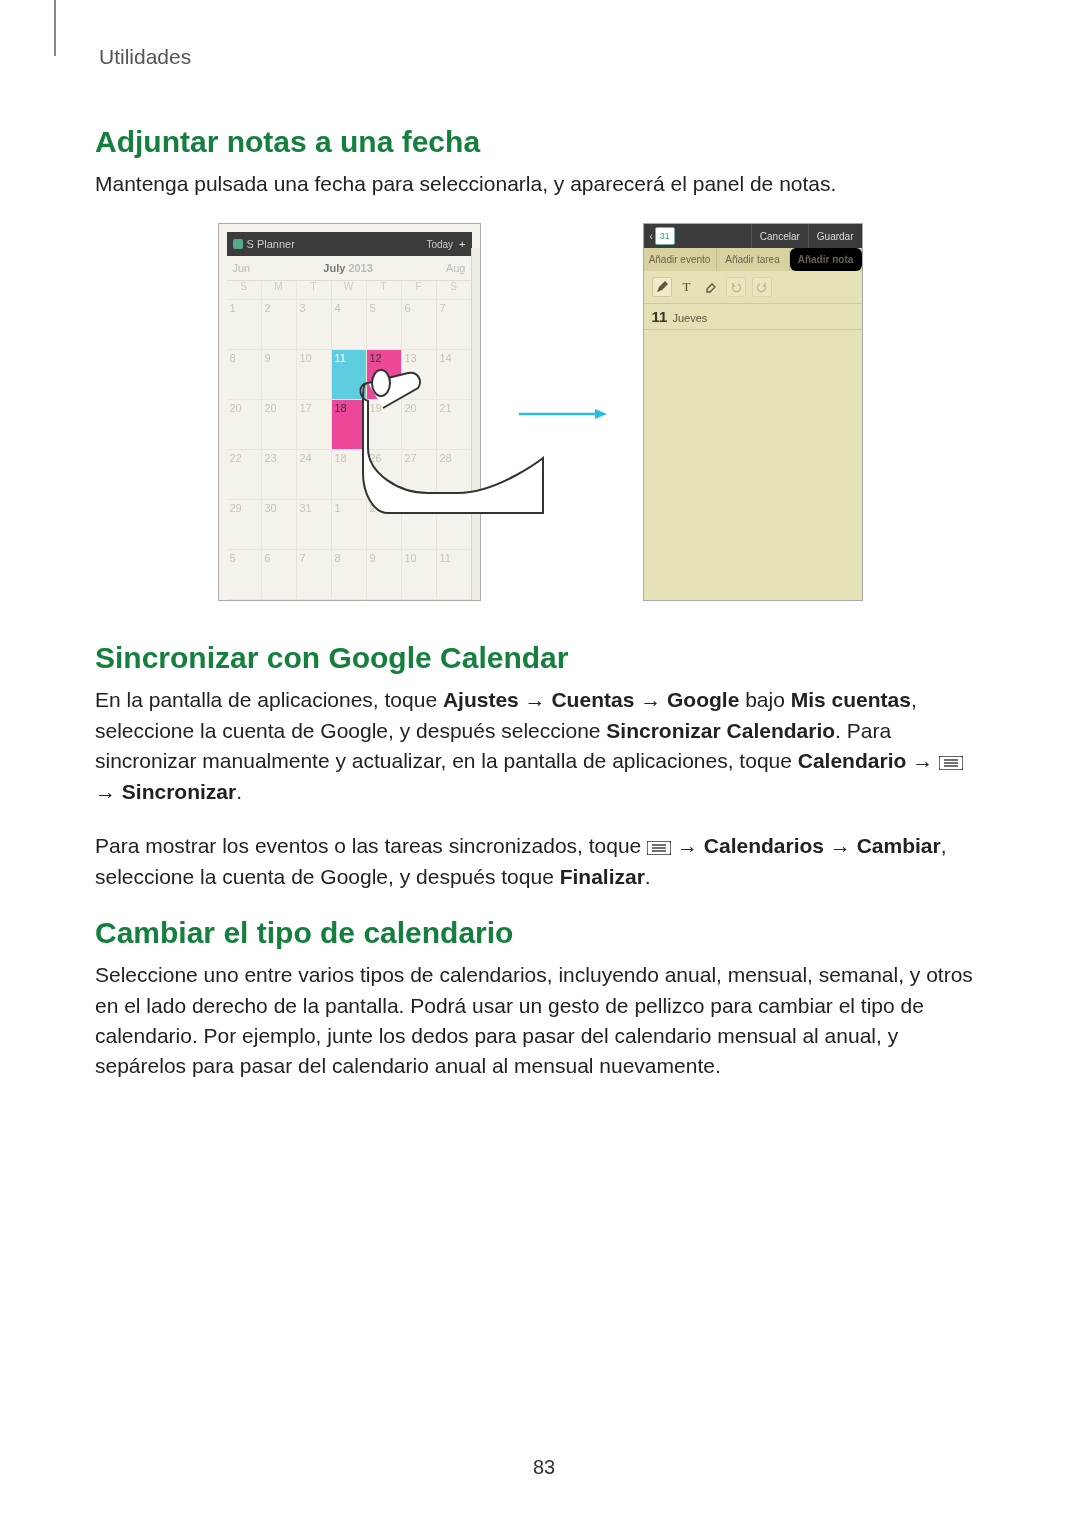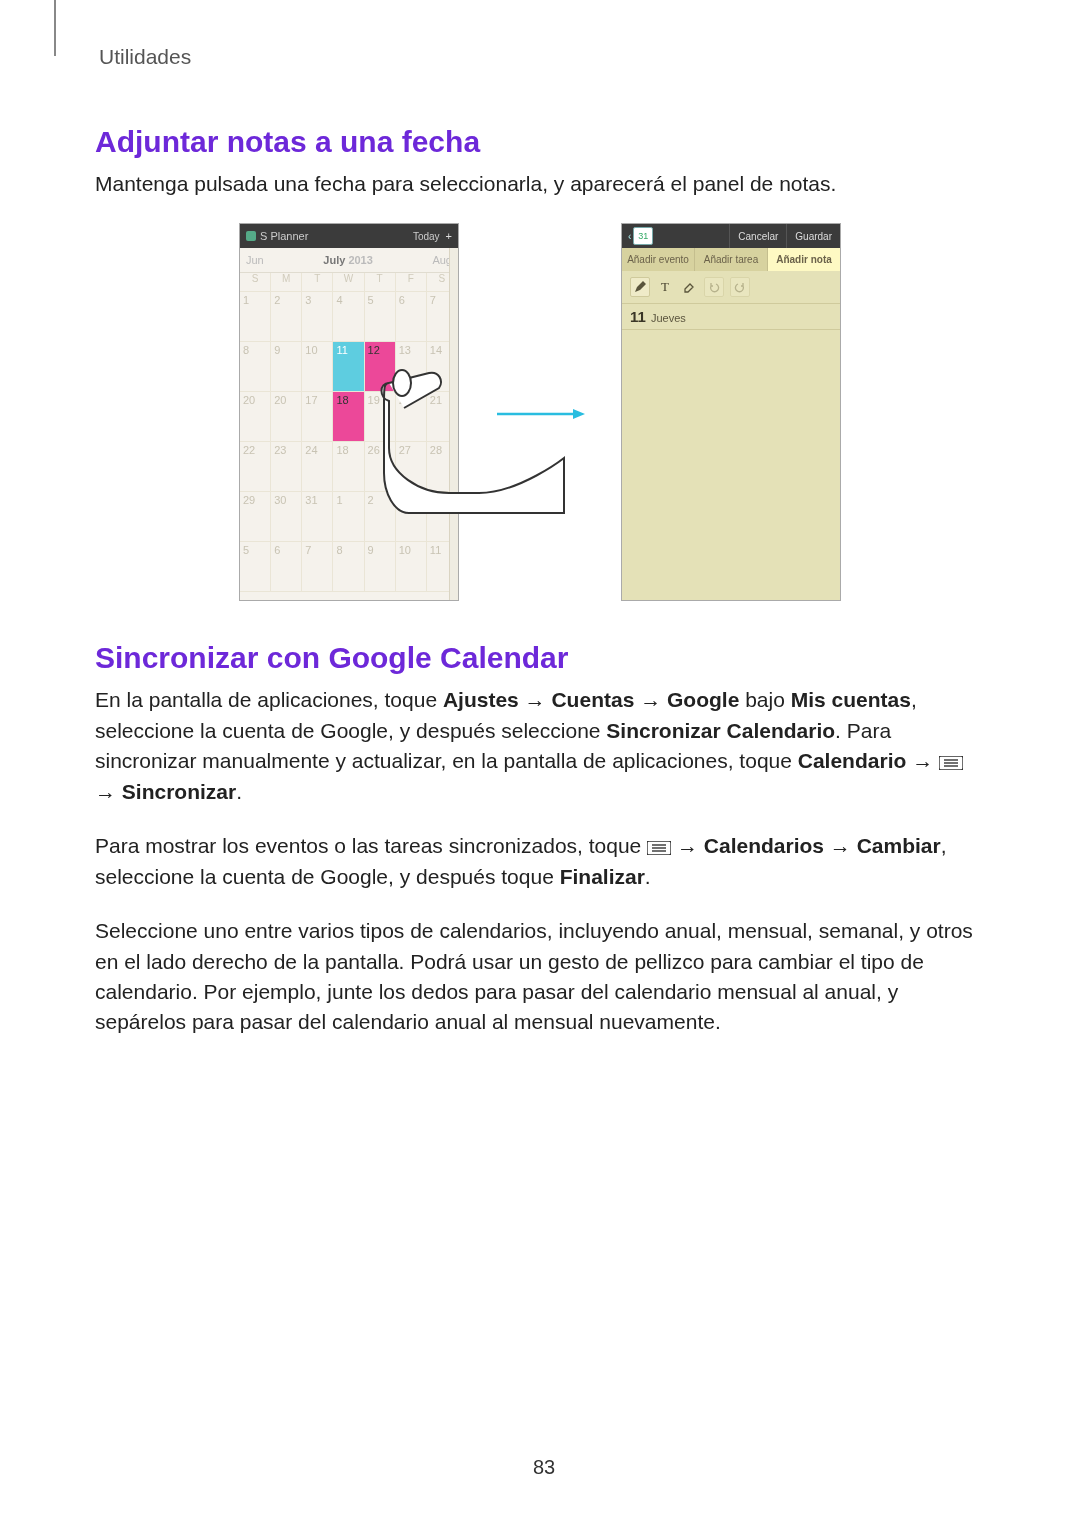--- a/index.html
+++ b/index.html
@@ -1,23 +1,23 @@
 <!DOCTYPE html>
 <html><head>
 <meta charset="utf-8">
 <style>
   html,body{margin:0;padding:0;background:#fff;font-family:"Segoe UI",Arial,sans-serif;color:#222;}
   .page{width:1080px;height:1527px;box-sizing:border-box;position:relative;padding:45px 95px 50px 95px;}
   .tabstop{position:absolute;left:54px;top:0;width:2px;height:56px;background:#888;}
   .header{font-size:21px;color:#555;margin-bottom:56px;margin-left:4px;}
-  h2{font-family:"Segoe UI",Arial,sans-serif;font-weight:600;font-size:30px;color:#6d28d9;margin:0 0 10px 0;}
+  h2{font-family:"Segoe UI",Arial,sans-serif;font-weight:600;font-size:30px;color:#15803d;margin:0 0 10px 0;}
   p{font-size:21px;line-height:1.45;color:#222;margin:0 0 24px 0;}
   .figrow{display:flex;align-items:center;justify-content:center;gap:36px;margin:20px 0 40px 0;}
   
-  .cal{width:220px;height:378px;background:#f5f2ec;border:1px solid #aaa;position:relative;padding:0;box-sizing:border-box;}
+  .cal{width:263px;height:378px;background:#f5f2ec;border:1px solid #aaa;position:relative;padding:8px;box-sizing:border-box;}
   .cal-top{height:24px;background:#3b3b3b;display:flex;align-items:center;padding:0 6px;color:#fff;font-size:11px;}
   .cal-top .title{flex:1;color:#ccc;}
   .cal-top .today{color:#ccc;font-size:10px;}
   .cal-top .plus{margin-left:6px;color:#ddd;}
   .cal-mhdr{display:flex;justify-content:space-between;align-items:flex-start;font-size:11px;color:#bbb;padding:6px 6px;border-bottom:1px solid #e0dcd0;}
   .cal-mhdr .mid{color:#777;font-weight:bold;}
   .cal-grid{display:grid;grid-template-columns:repeat(7,1fr);font-size:12px;color:#bbb;}
   .cal-grid .hd{color:#d0cbbb;border-right:1px solid #eae5d6;border-bottom:1px solid #eae5d6;height:18px;text-align:center;font-size:10px;}
   .cal-grid .cell{height:50px;border-right:1px solid #eae5d6;border-bottom:1px solid #eae5d6;text-align:left;padding:2px 3px;font-size:11px;color:#c8c3b3;box-sizing:border-box;}
   .cal-grid .cell.curA{background:#5ecde0;color:#fff;}
@@ -28,21 +28,21 @@
   .arrow{width:90px;height:12px;position:relative;}
   .arrow svg{width:100%;height:100%;}
   
   .note{width:220px;height:378px;background:#e4e1b7;border:1px solid #aaa;position:relative;box-sizing:border-box;}
   .note-top{height:24px;background:#3b3b3b;display:flex;align-items:center;color:#fff;font-size:10px;}
   .note-top .back{display:flex;align-items:center;gap:2px;padding:0 6px;color:#aee;}
   .note-top .spacer{flex:1;}
   .note-top .btn{padding:0 8px;border-left:1px solid #555;height:100%;display:flex;align-items:center;color:#ddd;}
   .note-tabs{display:flex;font-size:10px;color:#6b624a;background:#d7d29f;}
   .note-tabs .tab{flex:1;text-align:center;padding:6px 2px;border-right:1px solid #c4be8e;line-height:1.1;}
-  .note-tabs .tab:last-child{border-right:none;background:#fef9c3;font-weight:bold;}
+  .note-tabs .tab:last-child{border-right:none;background:#000000;font-weight:bold;border-radius:6px;}
   .note-tools{display:flex;gap:6px;align-items:center;background:#e4e1b7;padding:6px 8px;border-bottom:1px solid #cfca9c;font-size:13px;color:#4a4530;}
   .note-tools .tb{display:inline-flex;width:18px;height:18px;align-items:center;justify-content:center;}
   .note-tools .box{border:1px solid #cfca9c;border-radius:2px;background:#efebc8;}
   .note-date{padding:4px 8px;font-size:11px;color:#5b553e;border-bottom:1px solid #cfca9c;}
   .note-date .big{font-size:15px;font-weight:bold;color:#3a3626;margin-right:2px;}
   .icon-menu{display:inline-block;vertical-align:middle;}
   .icon-menu svg{display:block;}
   .calicon{display:inline-flex;width:18px;height:16px;background:#fff;border:1px solid #7aa;border-radius:2px;align-items:center;justify-content:center;font-size:9px;color:#3a6;}
   .pagenum{position:absolute;left:8px;right:0;bottom:48px;text-align:center;font-size:20px;color:#333;}
   .b{font-weight:600;}
@@ -196,16 +196,17 @@
   </p>
   <p>
     <span>Para mostrar los eventos o las tareas sincronizados, toque </span><span class="icon-menu"><svg width="24" height="14" viewBox="0 0 24 14">
           <rect x="0" y="0" width="24" height="14" rx="2" fill="none" stroke="#333" stroke-width="1.4"></rect>
           <line x1="5" y1="4" x2="19" y2="4" stroke="#333" stroke-width="1.4"></line>
           <line x1="5" y1="7" x2="19" y2="7" stroke="#333" stroke-width="1.4"></line>
           <line x1="5" y1="10" x2="19" y2="10" stroke="#333" stroke-width="1.4"></line>
         </svg></span><span> → </span><span class="b">Calendarios</span><span> → </span><span class="b">Cambiar</span><span>, seleccione la cuenta de Google, y después toque </span><span class="b">Finalizar</span><span>.</span>
   </p>
 
+  <h2>Cambiar el tipo de calendario</h2>
   <p>Seleccione uno entre varios tipos de calendarios, incluyendo anual, mensual, semanal, y otros en el lado derecho de la pantalla. Podrá usar un gesto de pellizco para cambiar el tipo de calendario. Por ejemplo, junte los dedos para pasar del calendario mensual al anual, y sepárelos para pasar del calendario anual al mensual nuevamente.</p>
 
   <div class="pagenum">83</div>
 </div>
 
 </body></html>

